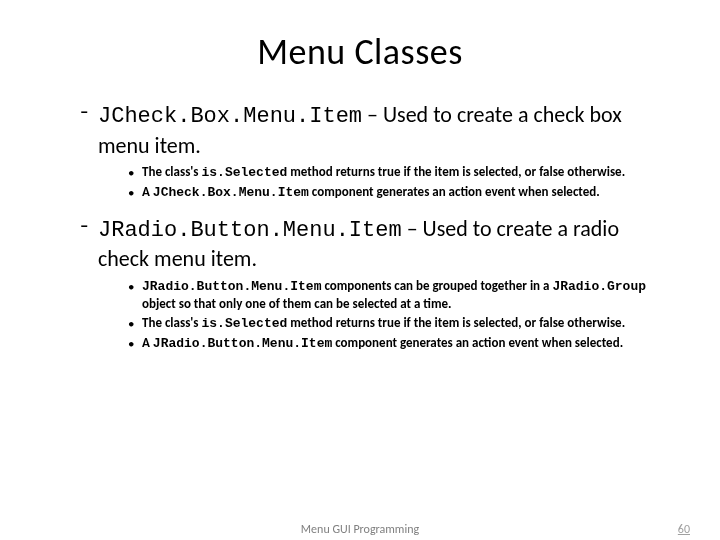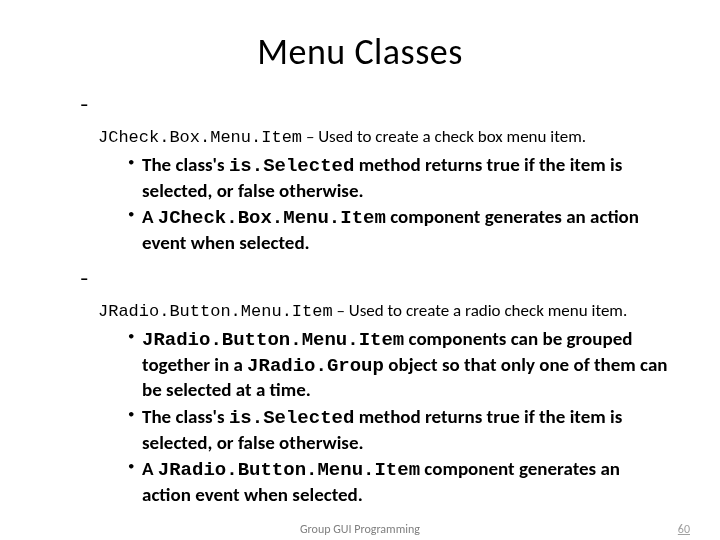--- a/index.html
+++ b/index.html
@@ -8,63 +8,62 @@
     font-family: Calibri, "Segoe UI", Arial, sans-serif;
     background: #fff;
     color: #000;
     position: relative;
     padding: 30px 50px 0 50px;
   }
   .title {
     font-size: 36px;
     font-weight: 400;
     text-align: center;
-    margin-bottom: 20px;
+    margin-bottom: 27px;
     letter-spacing: 0.5px;
   }
   .content {
     padding-left: 30px;
   }
   .dash-item {
     display: flex;
     align-items: flex-start;
     margin-bottom: 4px;
   }
   .dash {
     flex: 0 0 auto;
     width: 18px;
     font-weight: bold;
     font-size: 17px;
   }
   .dash-body {
     flex: 1;
-    font-size: 17px;
+    font-size: 22px;
     line-height: 1.3;
-    margin-top: 32px;
   }
   .mono { font-family: "Courier New", Courier, monospace; }
   .sub-list {
     padding-left: 48px;
     margin-top: 4px;
     margin-bottom: 12px;
   }
   .sub-item {
     display: flex;
     align-items: flex-start;
     margin-bottom: 2px;
   }
   .bullet {
     flex: 0 0 auto;
     width: 14px;
     font-size: 13px;
     line-height: 1.4;
   }
   .sub-body {
     flex: 1;
-    font-size: 19px;
+    font-size: 13px;
     line-height: 1.3;
     font-weight: bold;
   }
   .sub-body .mono { font-weight: bold; }
   .footer {
     position: absolute;
     bottom: 18px;
     left: 0;
     width: 720px;
     font-size: 12px;
@@ -134,15 +133,15 @@
       <div class="bullet">•</div>
       <div class="sub-body">
         <span>A </span><span class="mono">JRadio.Button.Menu.Item</span><span> component generates an action event when selected.</span>
       </div>
     </div>
   </div>
 
 </div>
 
 <div class="footer">
-  <div class="footer-center">Group GUI Programming</div>
+  <div class="footer-center">Menu GUI Programming</div>
   <div class="footer-right">60</div>
 </div>
 
 </body></html>

